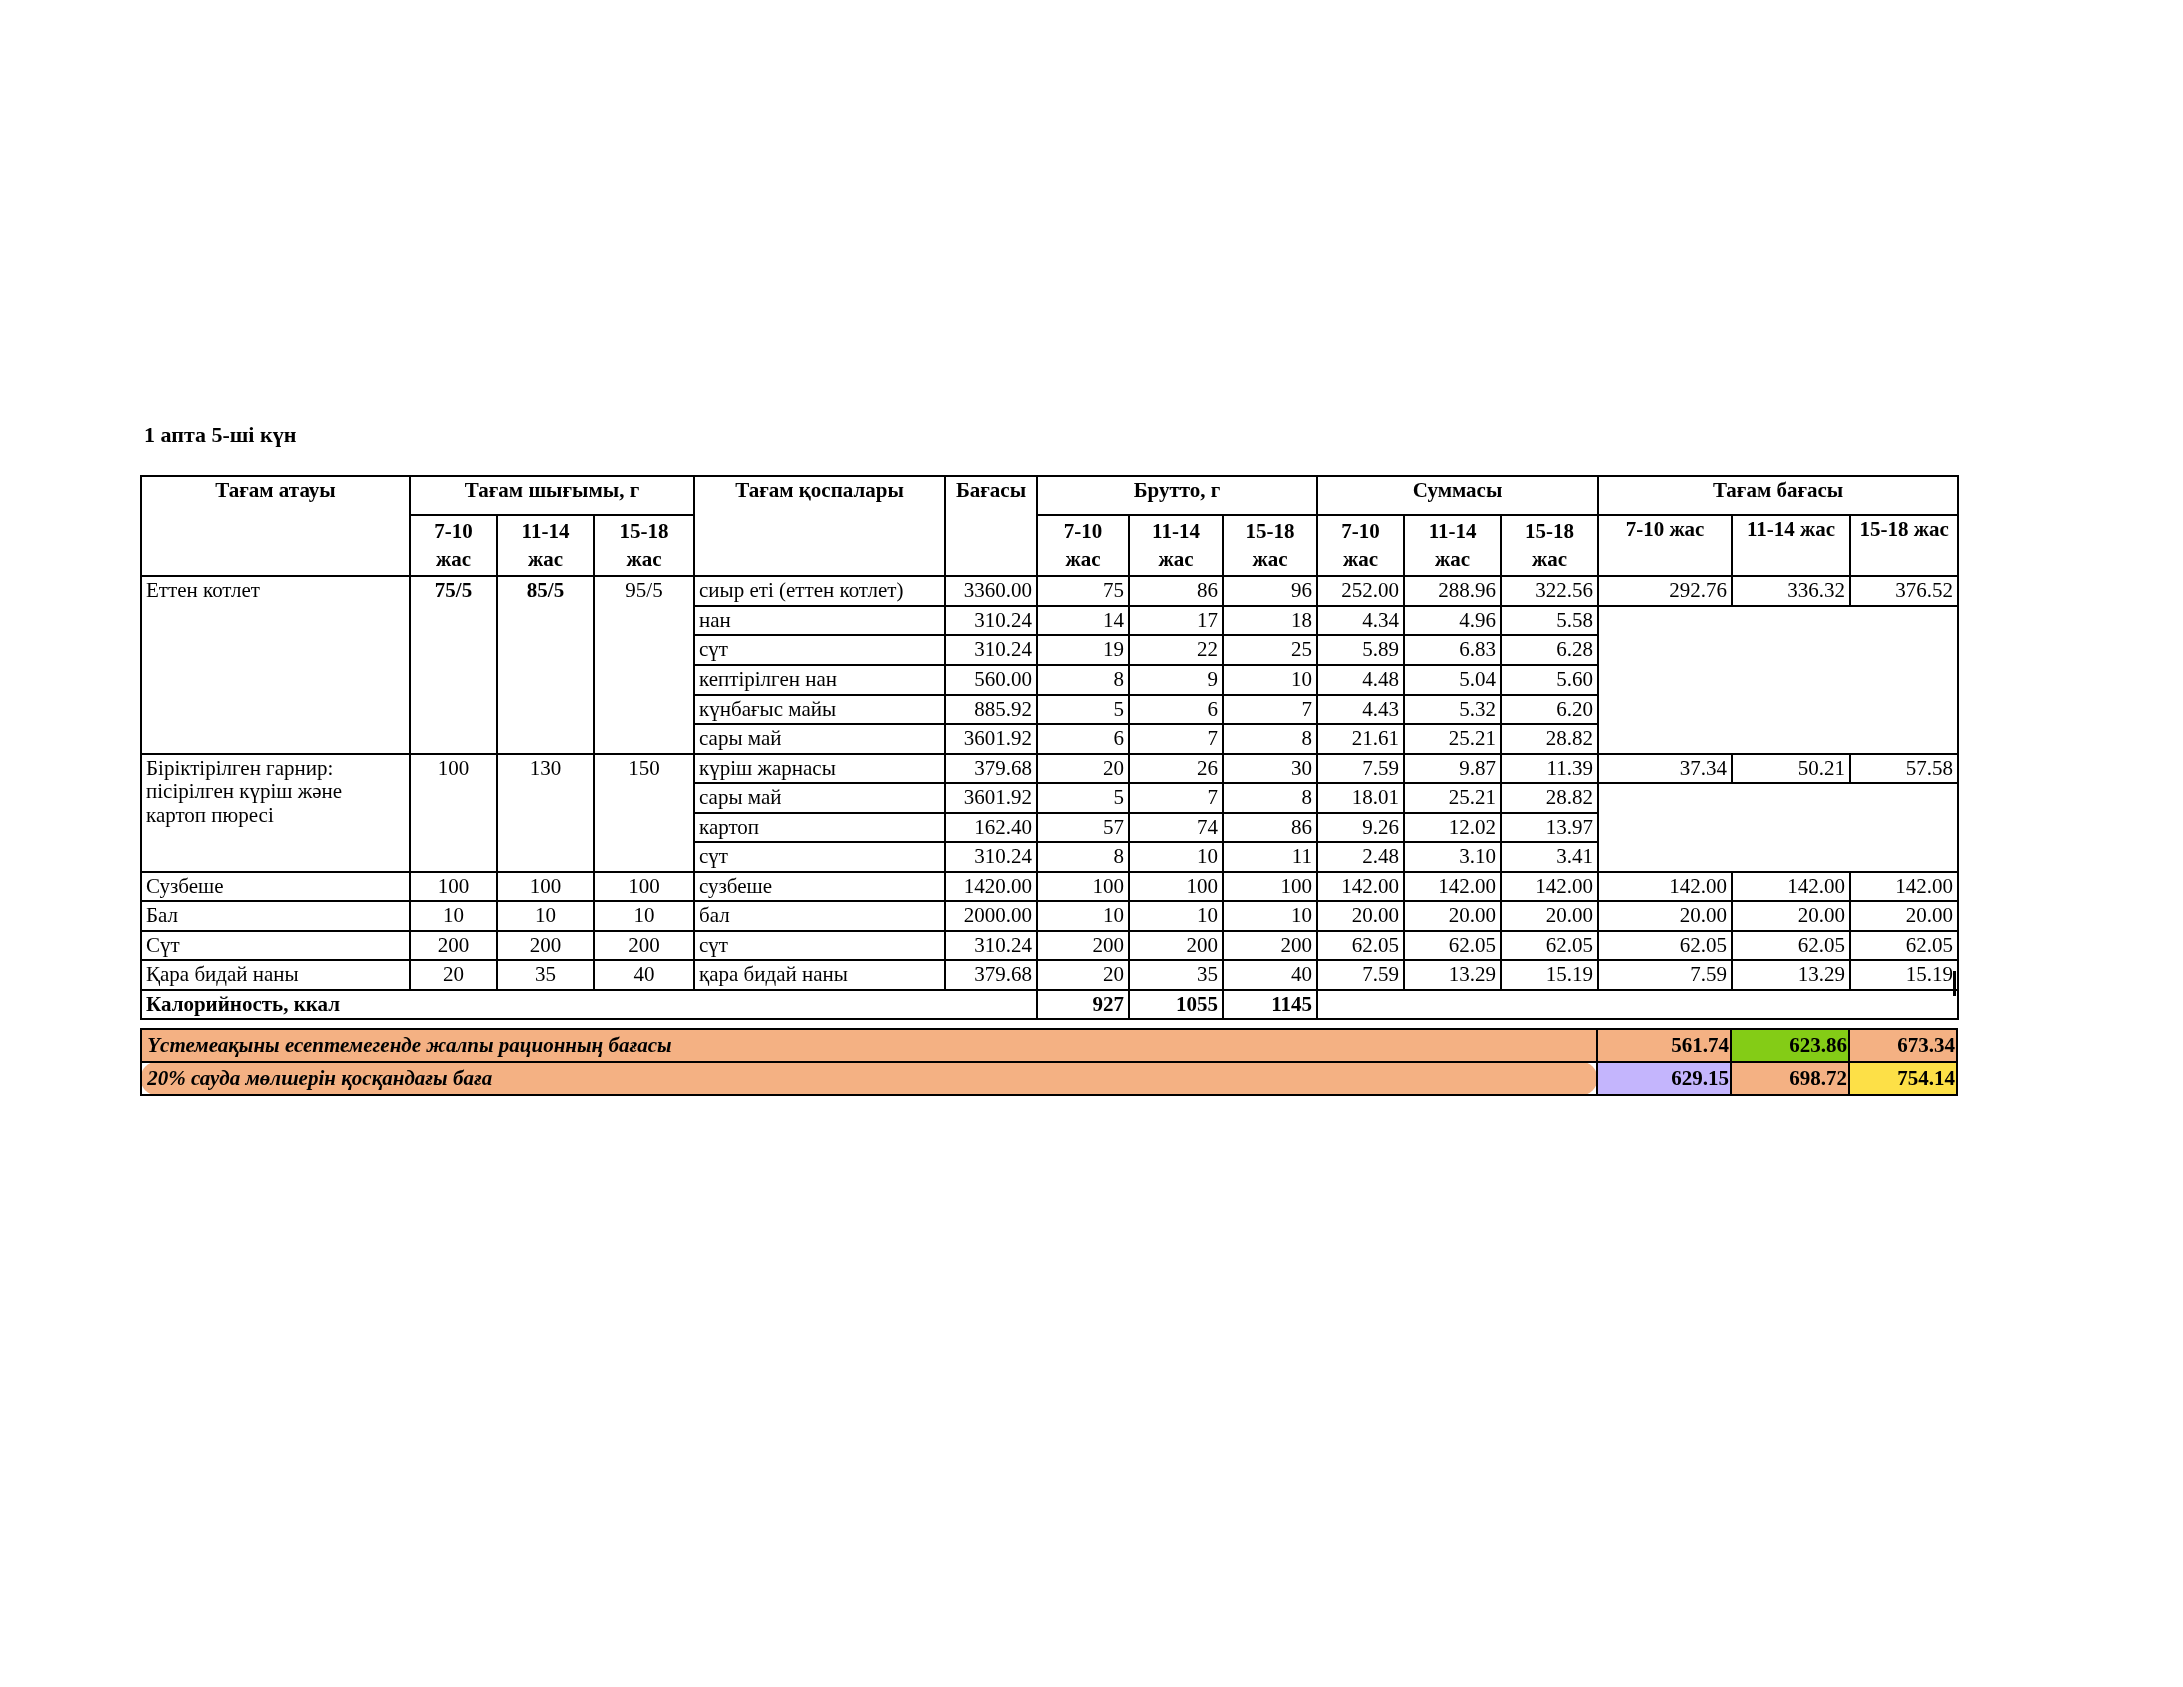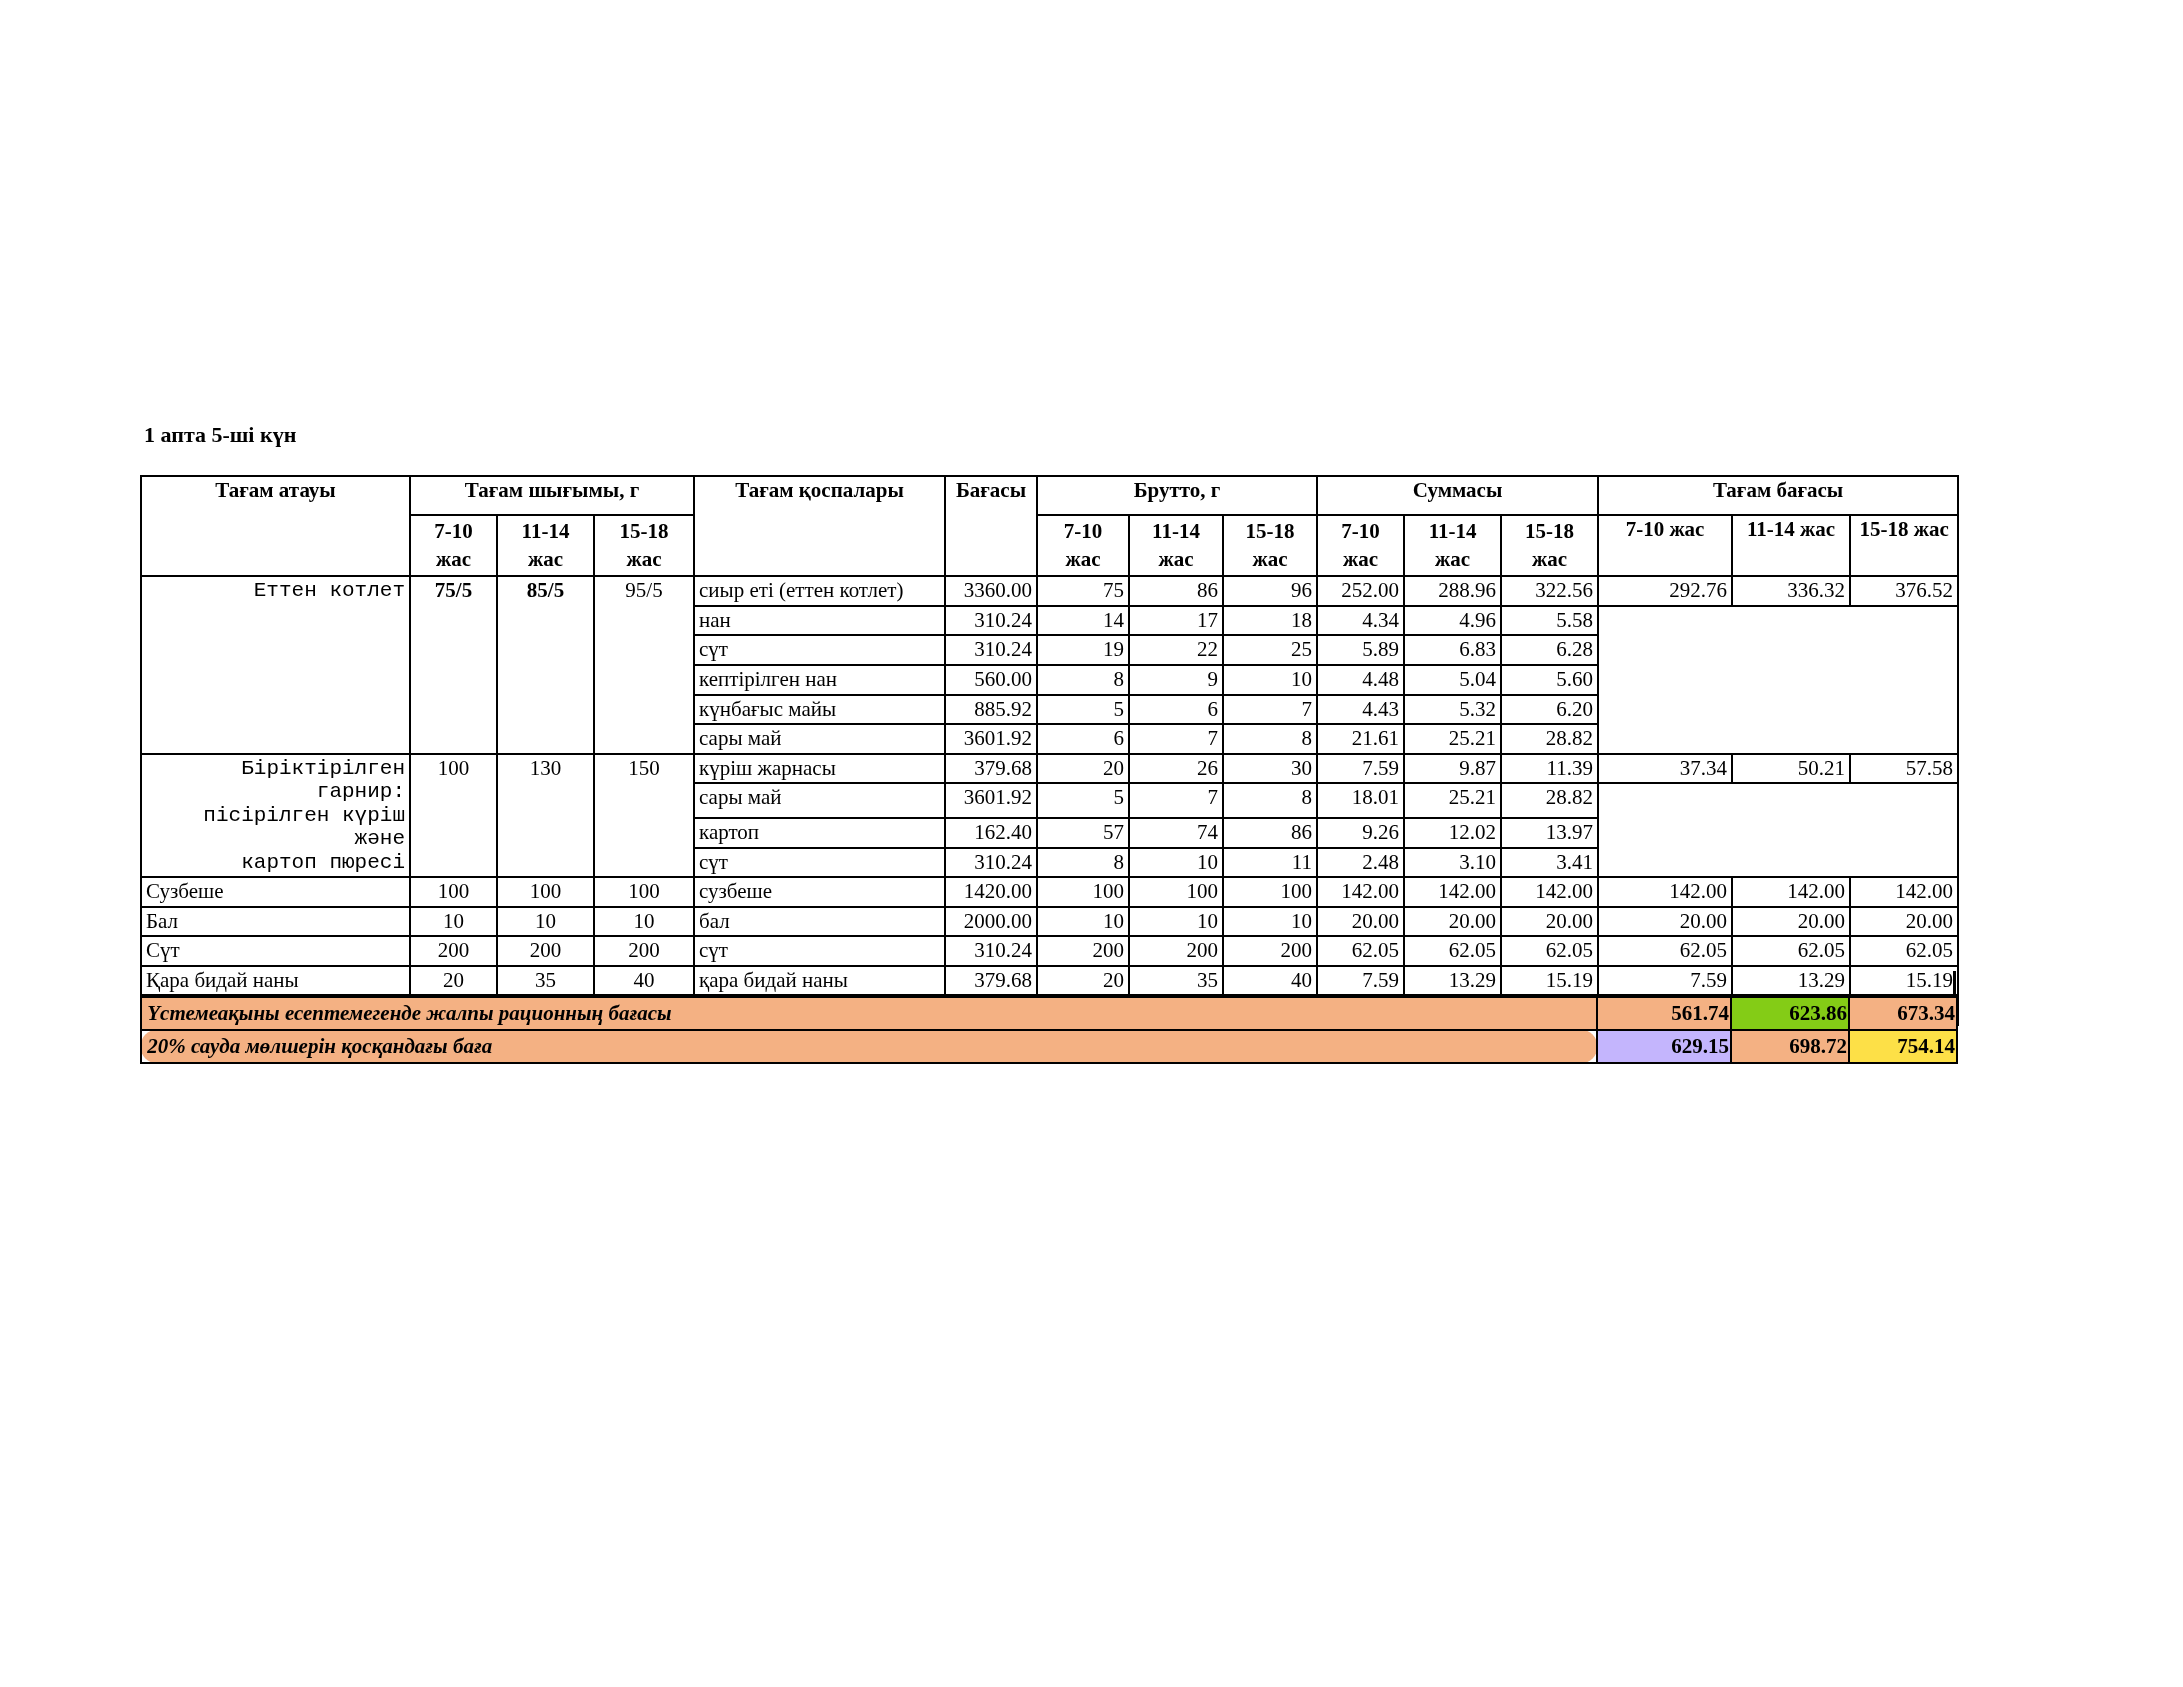--- a/index.html
+++ b/index.html
@@ -12,38 +12,38 @@
   table.menu td{border:2px solid #000;font-size:21px;line-height:1.12;
                 vertical-align:top;padding:2px 4px;overflow:hidden;}
   tr.hr1 td{height:33px;}
   tr.hr2 td{height:48px;}
   tr.dr  td{height:23px;}
 
   .hc{font-weight:bold;text-align:center;padding-top:6px;}
   .sub .ln{display:block;line-height:1.32;}
   .single{padding-top:6.6px;}
 
-  .dish{text-align:right;line-height:1.4;white-space:pre-line;padding-left:3.3px;font-family:Liberation Mono, monospace;}
+  .dish{text-align:left;line-height:1.4;white-space:pre-line;padding-left:3.3px;}
   .ing{text-align:left;padding-left:3.3px;}
   .num{text-align:right;padding-right:4px;}
   .ctr{text-align:center;}
   .b{font-weight:bold;}
   .cal{font-weight:bold;text-align:left;padding-left:3.3px;}
 
   
   .tt{border-top-width:4px;}      
   .gt{border-top-width:4px;}      
   .ob{border-bottom-width:4px;}   
   .ol{border-left-width:2.6px;}     
   .or{border-right-width:2.6px;}    
   .bl5{border-left-width:3.3px;}    
 
   .connector{position:absolute;left:1953px;top:971px;width:2.6px;height:25px;background:#000;}
 
-  table.summary{position:absolute;left:140px;top:996px;width:1815px;
+  table.summary{position:absolute;left:140px;top:1028px;width:1815px;
                 border-collapse:collapse;table-layout:fixed;padding-left:40px;}
   table.summary td{border:2.6px solid #000;font-size:21px;height:29px;
                    vertical-align:middle;overflow:hidden;}
   .summary .lbl{font-weight:bold;font-style:italic;text-align:left;padding-left:5.3px;}
   .summary .val{font-weight:bold;text-align:right;}
 </style>
 </head>
 <body>
 
 <div class="page">

